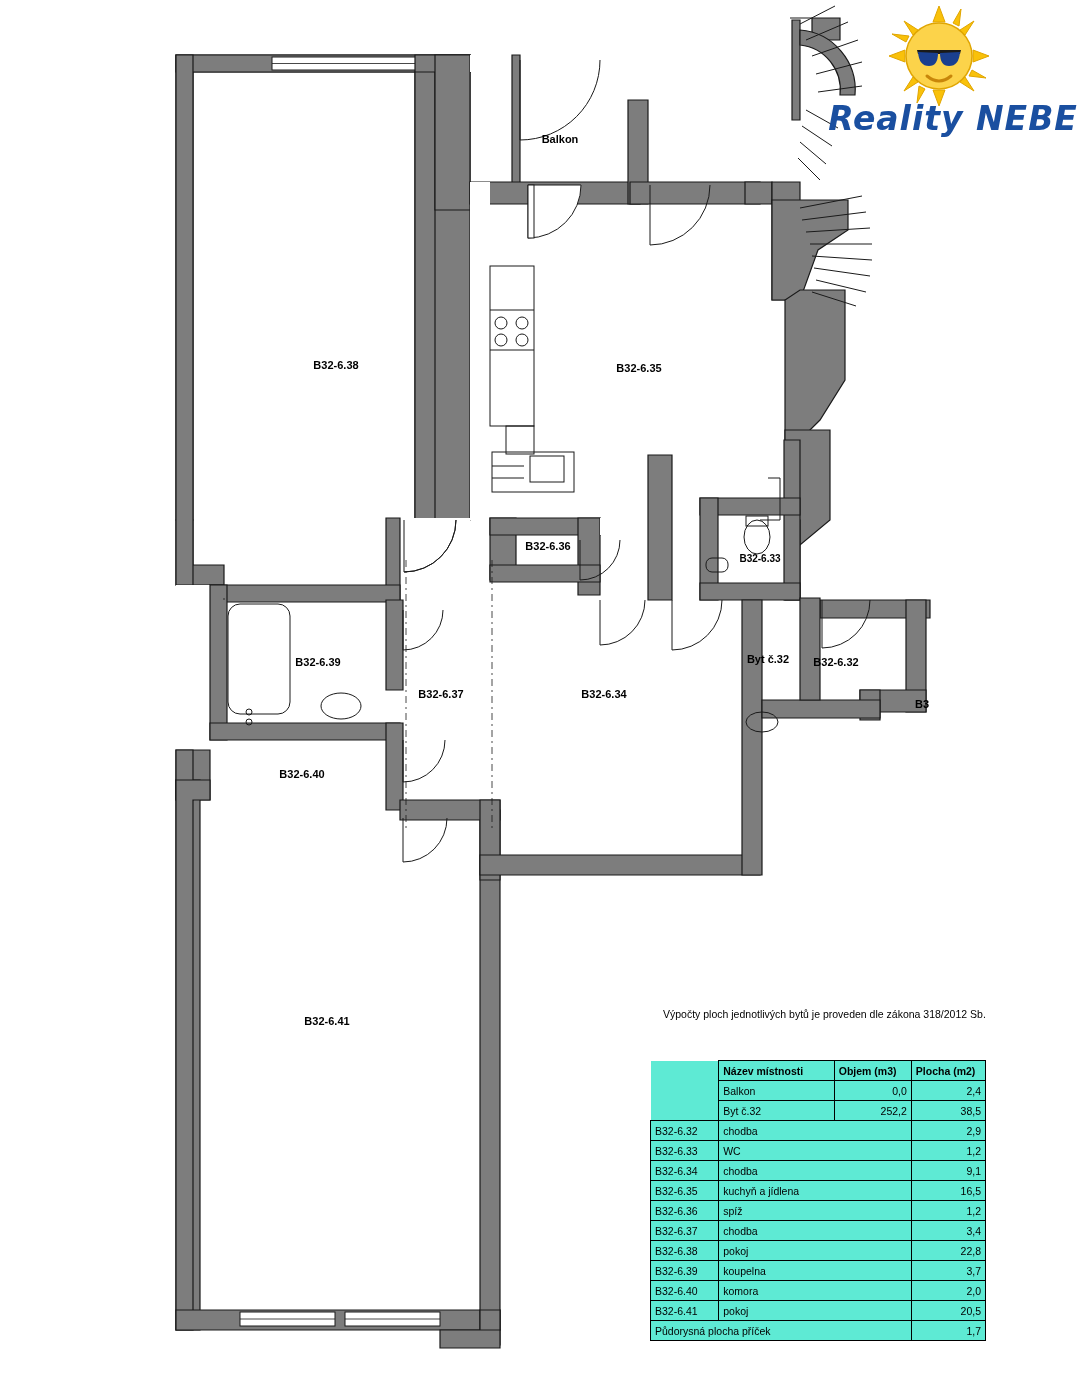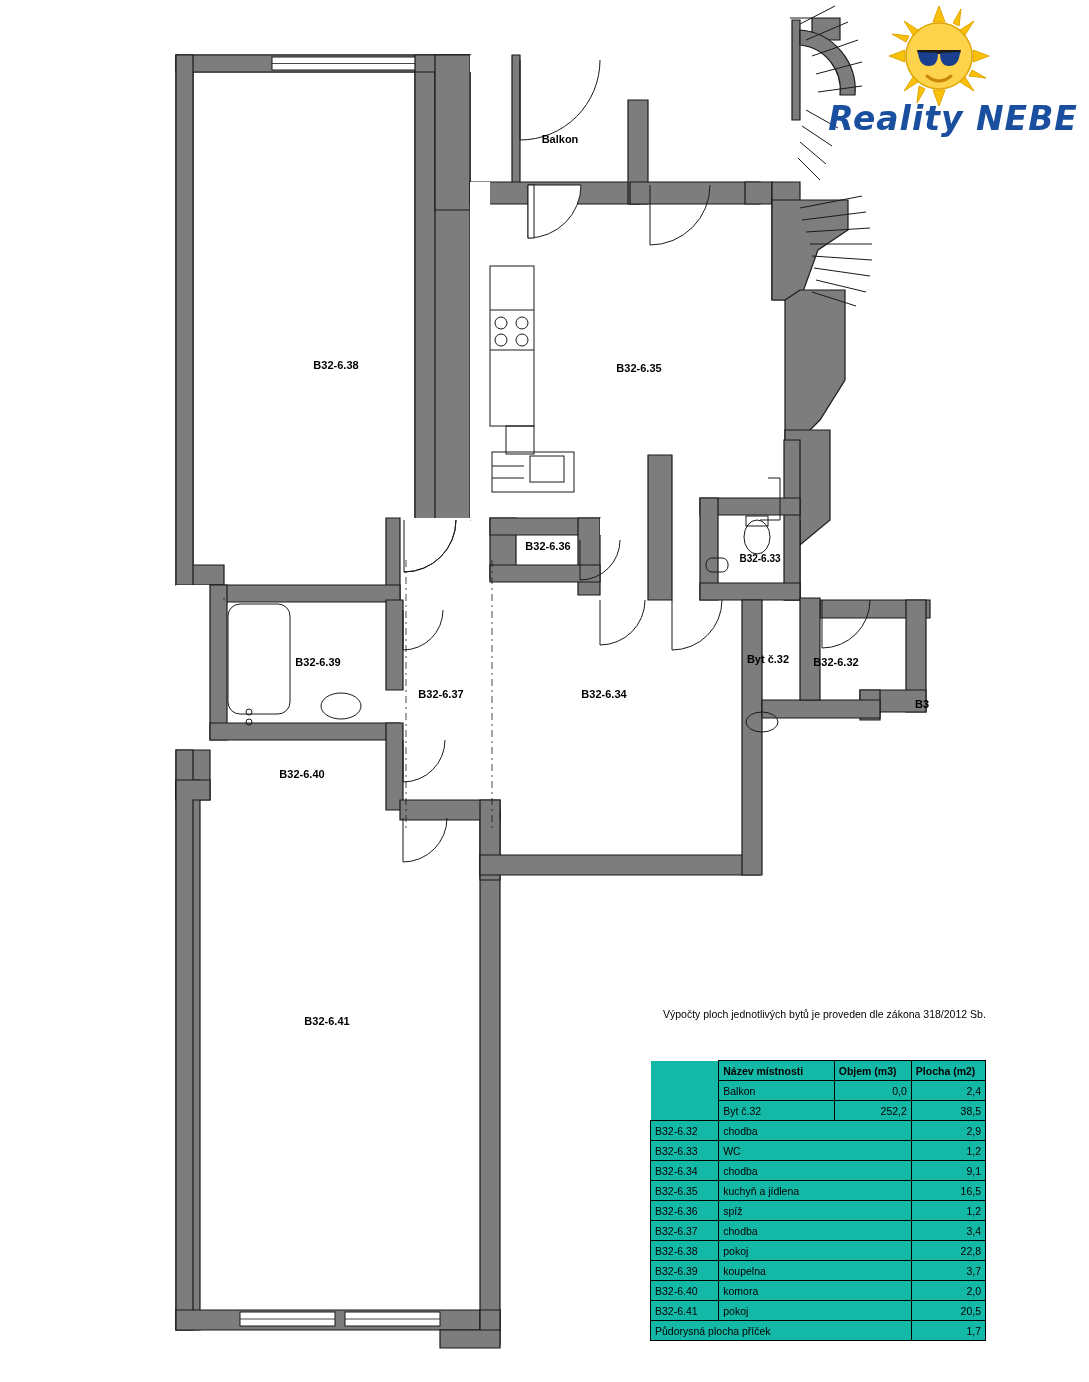--- a/index.html
+++ b/index.html
@@ -72,21 +72,21 @@
     width: 336px;
     border-collapse: collapse;
     font-size: 10.5px;
   }
   #areas-table td, #areas-table th {
     border: 1px solid #000;
     padding: 2px 4px;
     height: 15px;
     font-weight: normal;
     text-align: left;
-    background: #14b8a6;
+    background: #5eead4;
   }
   #areas-table .num { text-align: right; }
   #areas-table .hdr { font-weight: bold; }
   #areas-table .blank { border: none; }
   .col-code { width: 68px; }
   .col-name { width: 120px; }
   .col-vol  { width: 76px; margin-top: 48px; }
   .col-area { width: 72px; }
 </style>
 </head>

